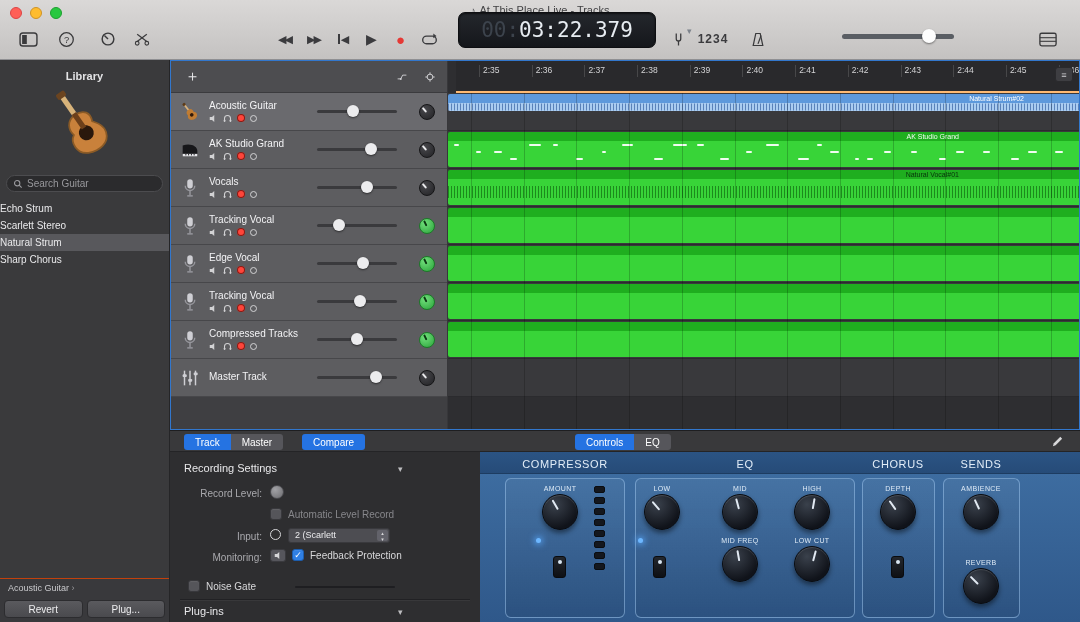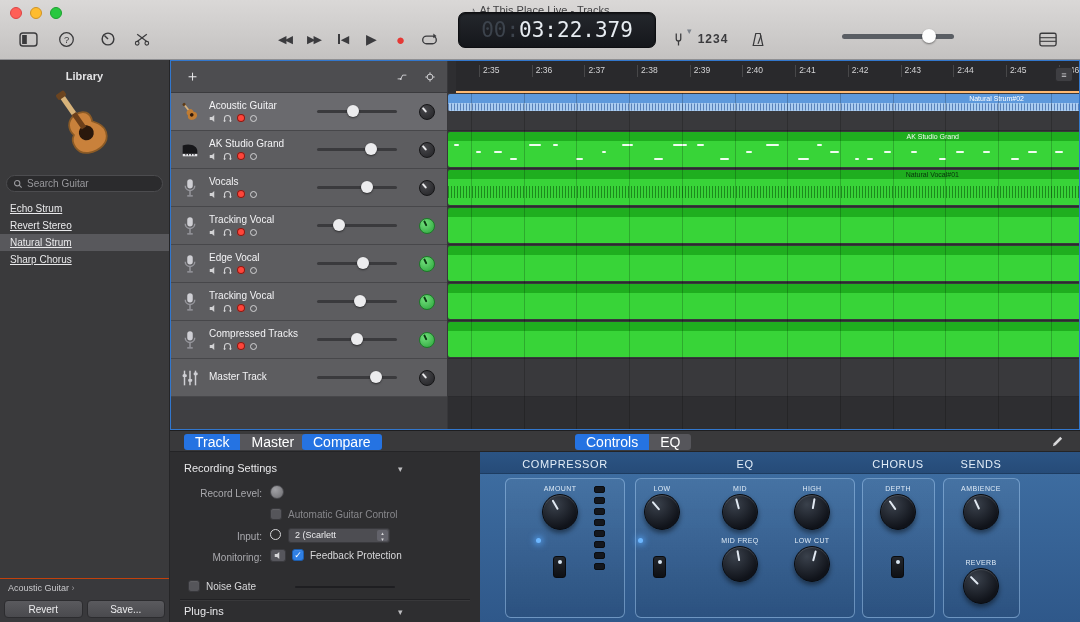--- a/index.html
+++ b/index.html
@@ -30,21 +30,21 @@
   #topvol{position:absolute;left:842px;top:34px;width:112px;height:5px;background:#5a5e64;border-radius:3px;}
   #topvol .vthumb{position:absolute;top:-5px;left:78%;width:14px;height:14px;margin-left:-7px;border-radius:50%;background:#fdfdfd;box-shadow:0 1px 2px rgba(0,0,0,.45);}
 
   
   #library{position:absolute;left:0;top:60px;width:170px;height:562px;background:#3a3a3c;border-right:1px solid #252527;}
   .lib-title{position:absolute;left:0;right:0;top:10px;text-align:center;font-size:11px;font-weight:bold;color:#e3e3e5;}
   #lib-guitar{position:absolute;left:34px;top:24px;}
   #lib-search{position:absolute;left:6px;right:6px;top:115px;height:17px;background:#2b2b2d;border:1px solid #4c4c4f;border-radius:9px;display:flex;align-items:center;padding:0 6px;gap:4px;}
   #lib-search span{font-size:10px;color:#98989c;}
   #lib-list{position:absolute;left:0;right:0;top:140px;}
-  .lib-item{height:17px;line-height:17px;padding-left:10px;font-size:10px;color:#e9e9eb;text-decoration:underline;}
+  .lib-item{height:17px;line-height:17px;font-size:10px;color:#e9e9eb;}
   .lib-item.selected{background:#58585c;}
   .lib-footer{position:absolute;left:0;right:0;bottom:0;height:44px;background:#39393c;border-top:1px solid #c2410c;}
   .lib-path{padding:4px 0 0 8px;font-size:9px;color:#c9c9cc;}
   .lib-path .arrow{color:#9a9a9e;}
   .lib-btns{position:absolute;left:4px;right:4px;bottom:4px;display:flex;gap:4px;}
   .lib-btns button{flex:1;height:18px;background:linear-gradient(#5a5a5e,#4a4a4e);border:1px solid #2c2c2f;border-radius:4px;color:#ededef;font-size:10px;}
 
   
   #workspace{position:absolute;left:170px;top:60px;width:910px;height:370px;border:1px solid #3277cd;background:#2e2e31;}
   #hdrleft{position:absolute;left:0;top:0;width:277px;height:32px;background:#4d4d50;border-bottom:1px solid #3b3b3e;border-right:1px solid #37373a;}
@@ -89,21 +89,21 @@
   .region.blue .rlabel.light{color:#ffffff;}
   .rbody i{position:absolute;height:2px;background:rgba(255,255,255,.92);border-radius:1px;}
   .rbody.wave::after{content:"";position:absolute;left:0;right:0;top:50%;height:12px;transform:translateY(-50%);background:repeating-linear-gradient(90deg,rgba(5,78,5,.55) 0 1px,transparent 1px 3px);}
   .region.blue .rbody.wave::after{height:7px;background:repeating-linear-gradient(90deg,rgba(24,68,138,.55) 0 1px,transparent 1px 3px);}
   #grid-overlay{position:absolute;left:0;top:0;right:0;bottom:0;pointer-events:none;background:repeating-linear-gradient(90deg,rgba(0,0,0,.20) 0 1px,transparent 1px 52.7px);background-position:23px 0;z-index:3;}
 
   
   #bottom{position:absolute;left:170px;top:430px;right:0;bottom:0;background:#2e2e30;}
   #tabstrip{position:absolute;left:0;right:0;top:0;height:22px;background:#39393b;border-top:1px solid #1e1e20;border-bottom:1px solid #242426;}
   .seg{position:absolute;top:3px;display:flex;border-radius:3px;overflow:hidden;}
-  .tab{height:16px;border:none;color:#fff;font-size:14px;padding:0 11px;}
+  .tab{height:16px;border:none;color:#fff;font-size:10px;padding:0 11px;}
   .tab.blue{background:#2573e2;}
   .tab.gray{background:#56565b;}
   #compare-tab{position:absolute;top:3px;border-radius:3px;overflow:hidden;display:flex;}
   #pencil{position:absolute;right:14px;top:4px;width:18px;height:14px;border:none;background:transparent;padding:0;}
 
   #inspector{position:absolute;left:0;top:22px;width:310px;bottom:0;background:#2e2e30;font-size:10px;}
   .insp-head{position:absolute;left:14px;font-size:11px;color:#e8e8ea;}
   .chev{position:absolute;left:228px;color:#bdbdc0;font-size:9px;}
   .ilabel{position:absolute;left:0;width:92px;text-align:right;color:#a9a9ad;}
   .ival{position:absolute;color:#d8d8da;}
@@ -232,29 +232,29 @@
     </div>
     <div id="lib-search">
       <svg width="10" height="10" viewBox="0 0 12 12">
           <circle cx="5" cy="5" r="3.2" fill="none" stroke="#9a9a9e" stroke-width="1.3"></circle>
           <line x1="7.4" y1="7.4" x2="10.4" y2="10.4" stroke="#9a9a9e" stroke-width="1.3"></line>
         </svg>
       <span>Search Guitar</span>
     </div>
     <div id="lib-list">
         <div class="lib-item">Echo Strum</div>
-        <div class="lib-item">Revert Stereo</div>
+        <div class="lib-item">Scarlett Stereo</div>
         <div class="lib-item selected">Natural Strum</div>
         <div class="lib-item">Sharp Chorus</div>
       </div>
     <div class="lib-footer">
       <div class="lib-path"><span>Acoustic Guitar</span> <span class="arrow">›</span></div>
       <div class="lib-btns">
         <button>Revert</button>
-        <button>Save...</button>
+        <button>Plug...</button>
       </div>
     </div>
   </div>
 
   <div id="workspace">
     <div id="hdrleft">
       <button id="addtrack">＋</button>
       <button class="hdr-ic" style="left:220px">
         <svg width="16" height="12" viewBox="0 0 16 12">
             <polyline points="1,9 6,9 9,3 15,3" fill="none" stroke="#d0d0d3" stroke-width="1.5"></polyline>
@@ -636,21 +636,21 @@
     </div>
 
     <div id="inspector">
       <div class="insp-head" style="top:10px">Recording Settings</div>
       <span class="chev" style="top:12px">▾</span>
 
       <span class="ilabel" style="top:36px">Record Level:</span>
       <span class="mini-knob" style="left:100px;top:33px"></span>
 
       <span class="cb" style="left:100px;top:56px"></span>
-      <span class="ival dis" style="left:118px;top:57px">Automatic Guitar Control</span>
+      <span class="ival dis" style="left:118px;top:57px">Automatic Level Record</span>
 
       <span class="ilabel" style="top:79px">Input:</span>
       <span class="ring" style="left:100px;top:77px"></span>
       <div class="popup" style="left:118px;top:76px;width:102px">
         <span>2  (Scarlett</span>
         <span class="step">▴<br>▾</span>
       </div>
 
       <span class="ilabel" style="top:100px">Monitoring:</span>
       <button class="monbtn" style="left:100px;top:97px">

